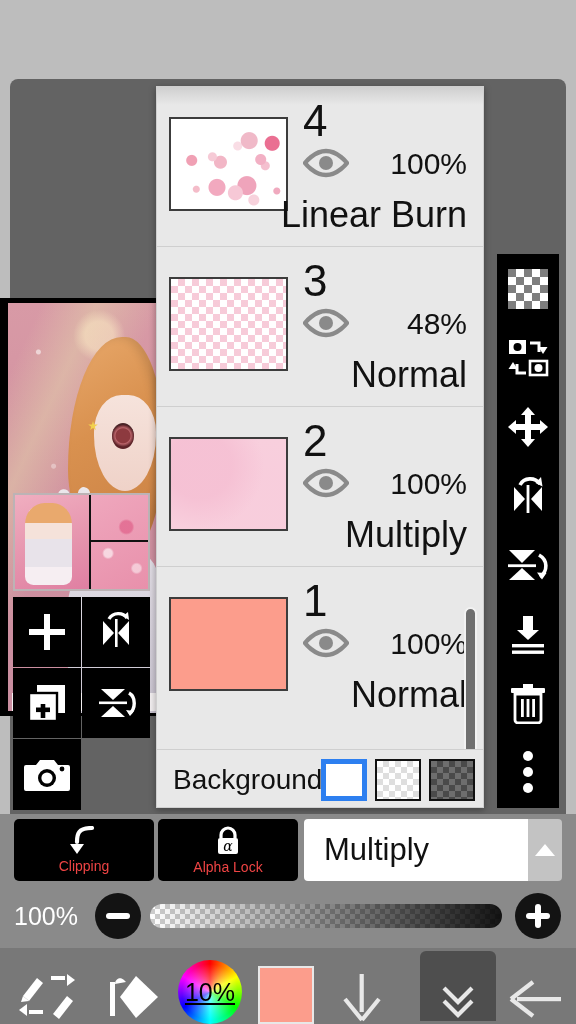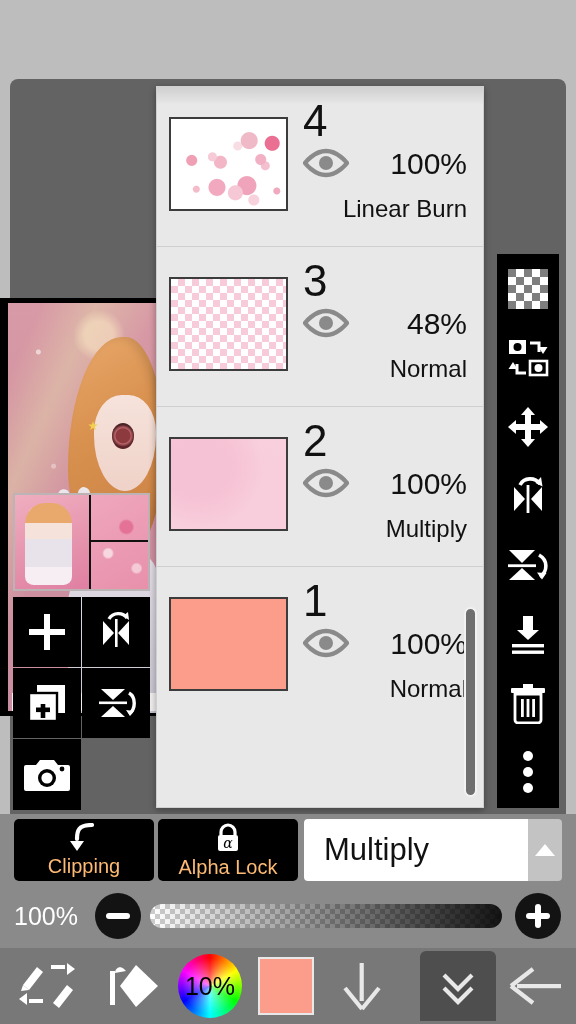--- a/index.html
+++ b/index.html
@@ -167,21 +167,21 @@
     position:absolute; font-size:44px; color:#111; font-weight:400;
     line-height:1; letter-spacing:-1px;
   }
   .layer-eye{
     position:absolute; left:146px; width:46px; height:30px;
   }
   .layer-pct{
     position:absolute; font-size:30px; color:#111; line-height:1;
   }
   .layer-mode{
-    position:absolute; font-size:24px; color:#111; line-height:1;
+    position:absolute; font-size:36px; color:#111; line-height:1;
   }
 
   
   .th-bubbles{
     background:#fff;
     background-image:
       radial-gradient(circle at 18% 46%, #f0a0b4 0 5px, transparent 6px),
       radial-gradient(circle at 36% 42%, #f6cad6 0 4px, transparent 5px),
       radial-gradient(circle at 43% 48%, #f2b6c6 0 6px, transparent 7px),
       radial-gradient(circle at 68% 24%, #f0b9c8 0 8px, transparent 9px),
@@ -254,21 +254,21 @@
     position:absolute; left:0; top:814px; width:576px; height:70px;
     background:#8a8a8a;
   }
   .opt-btn{
     position:absolute; top:5px; height:62px; background:#000;
     border-radius:5px; color:#fff;
     display:flex; flex-direction:column; align-items:center; justify-content:center; gap:2px;
   }
   #btn-clipping{ left:14px; width:140px; }
   #btn-alphalock{ left:158px; width:140px; }
-  .opt-label{ font-size:20px; color:#fdba74; }
+  .opt-label{ font-size:14px; color:#ef4444; }
   #blend-select{
     position:absolute; left:304px; top:5px; width:224px; height:62px;
     background:#fff; border-radius:4px 0 0 4px;
     display:flex; align-items:center;
   }
   #blend-value{ font-size:31px; color:#111; padding-left:20px; }
   #blend-arrow{
     position:absolute; left:528px; top:5px; width:34px; height:62px;
     background:#c3c3c3; border-radius:0 4px 4px 0;
     display:flex; align-items:center; justify-content:center;
@@ -299,21 +299,21 @@
     background-position:0 0, 0 0, 5px 5px;
   }
 
   
   #bottom-nav{
     position:absolute; left:0; top:948px; width:576px; height:76px;
     background:#787878;
   }
   .nav-cell{
     position:absolute; top:0; height:76px;
-    display:flex; align-items:center; justify-content:center;
+    display:flex; align-items:flex-end; justify-content:center;text-decoration:underline;
   }
   #nav-brush{ left:0px;   width:96px; }
   #nav-bucket{ left:96px; width:76px; }
   #nav-wheel{ left:172px; width:76px; }
   #nav-color{ left:248px; width:76px; }
   #nav-down{ left:324px;  width:76px; }
   #nav-collapse{
     left:420px; width:76px; height:70px; top:3px;
     background:#4e4e4e; border-radius:6px 6px 0 0;
   }
@@ -574,20 +574,26 @@
         </svg>
       </div>
       <div class="layer-pct" style="right:16px; top:62px;">100%</div>
       <div class="layer-mode" style="right:16px; top:110px;">Normal</div>
     </div>
 
   </div>
 
   <div id="layers-scrollbar"></div>
 
+  <div id="bg-row">
+    <div id="bg-label">Background</div>
+    <div class="bg-sw" id="bg-sw-white"></div>
+    <div class="bg-sw" id="bg-sw-light"></div>
+    <div class="bg-sw" id="bg-sw-dark"></div>
+  </div>
 </div>
 
 <div id="options-bar">
   <div class="opt-btn" id="btn-clipping">
     <span>
       <svg width="32" height="30" viewBox="0 0 32 30">
         <path d="M24 2 C10 2, 9 8, 9 16" stroke="#fff" stroke-width="4.2" fill="none" stroke-linecap="round"></path>
         <path d="M9 28 l7 -10 h-14 z" fill="#fff"></path>
       </svg>
     </span>

